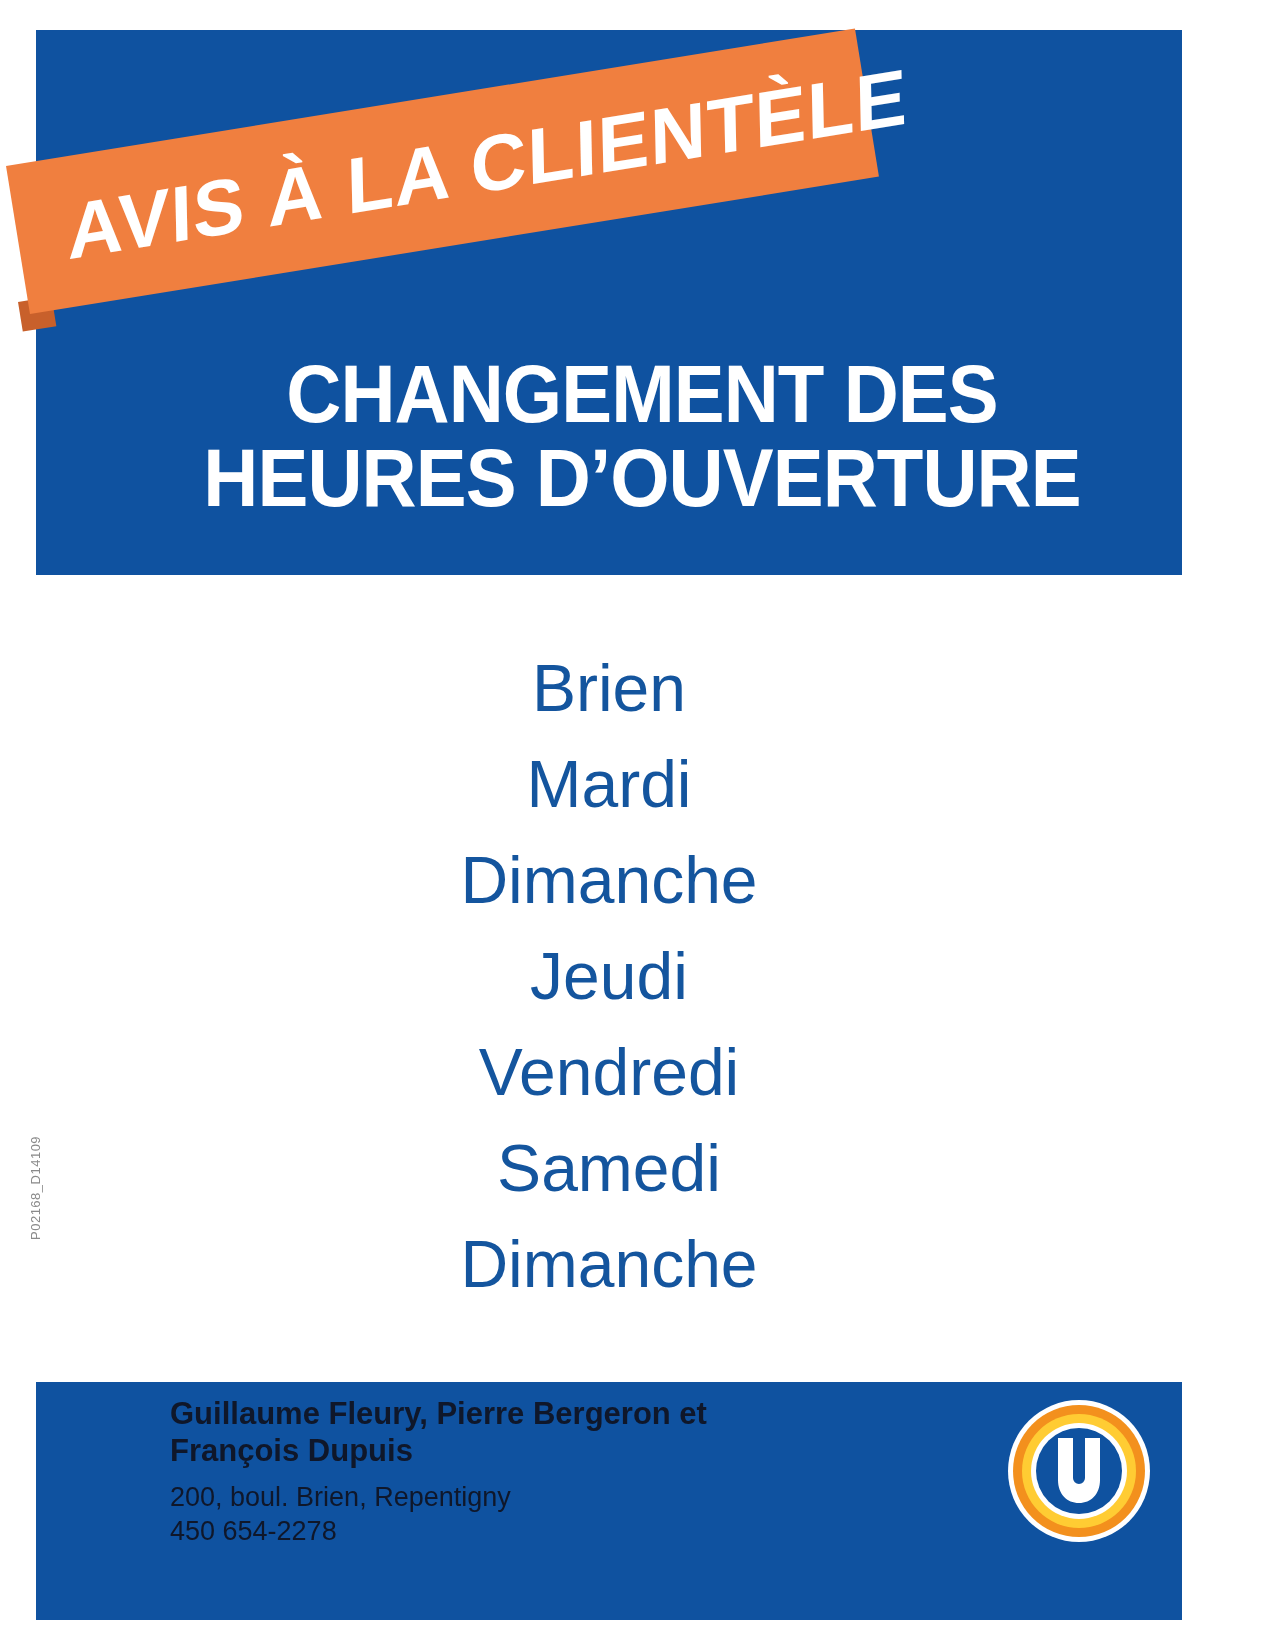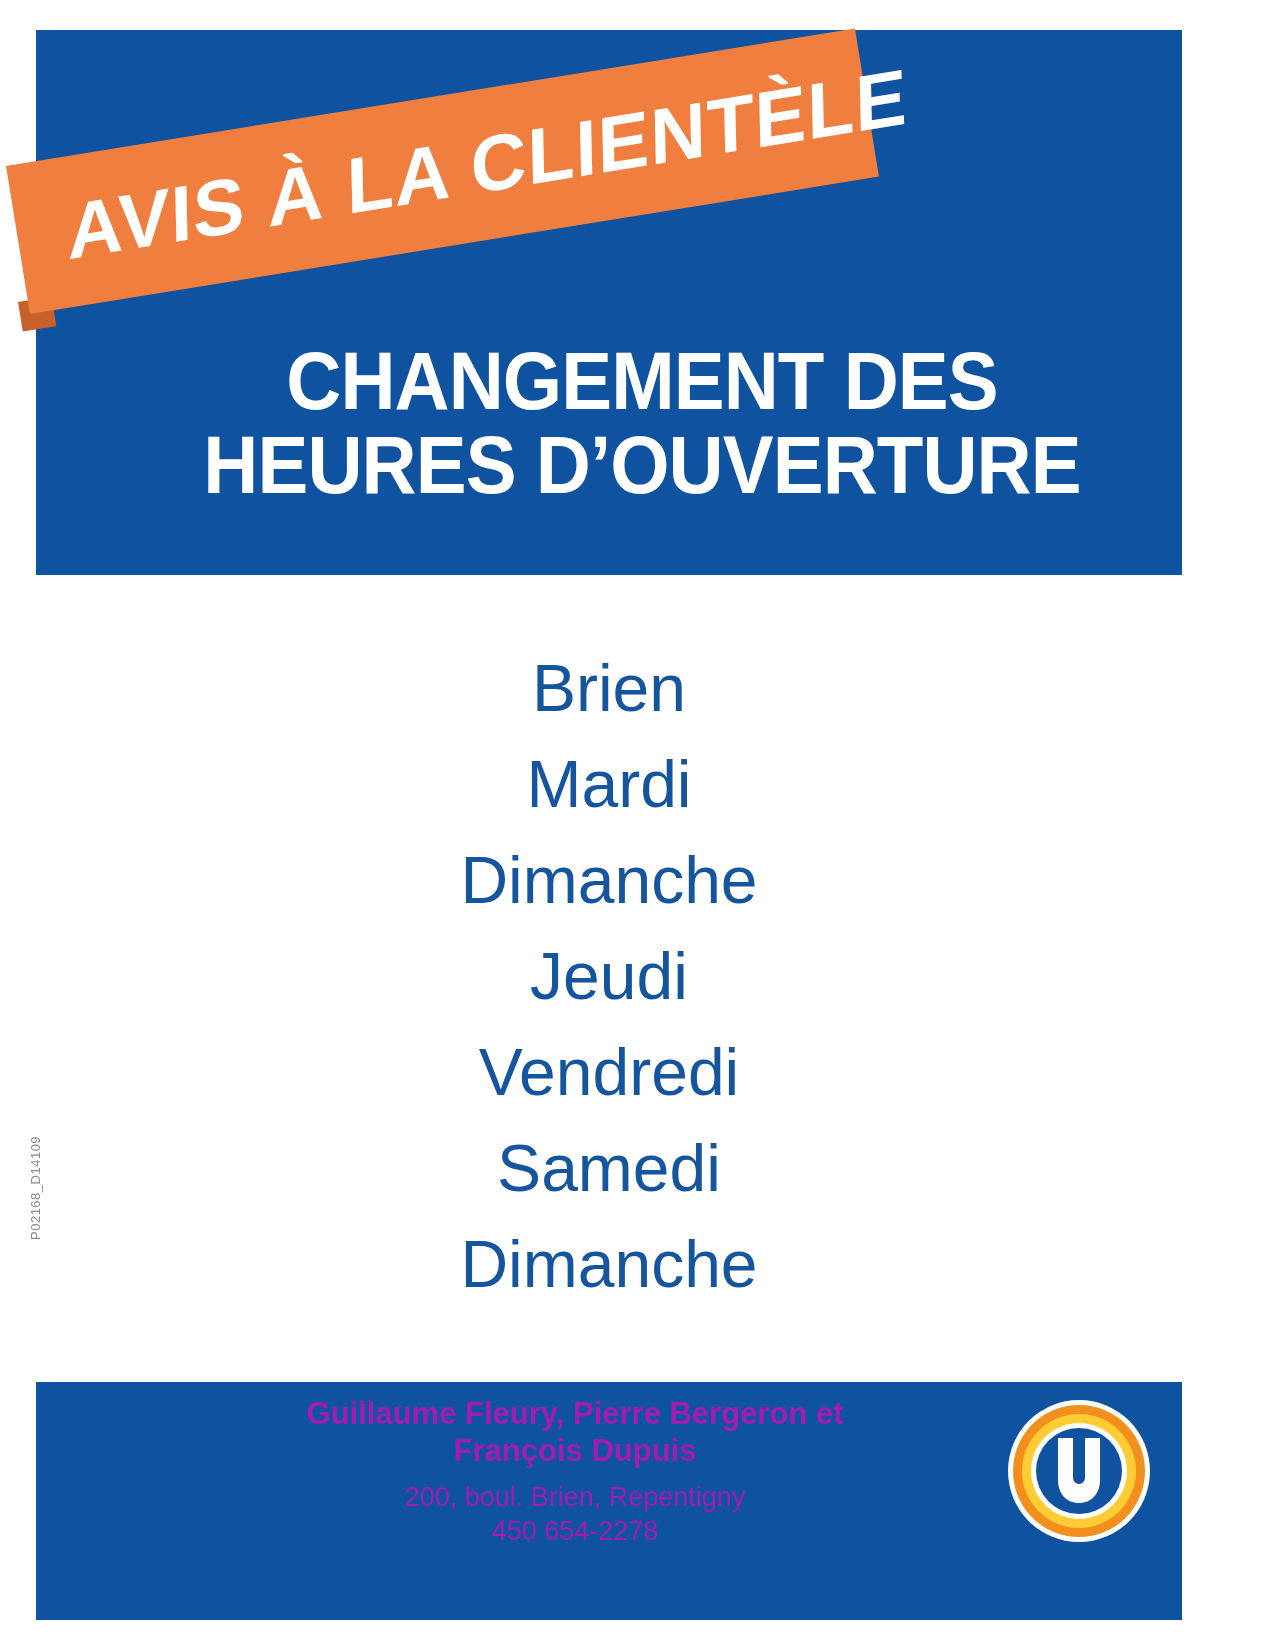--- a/index.html
+++ b/index.html
@@ -75,21 +75,21 @@
     height: 30px;
     background: #C8602B;
     transform: rotate(-9.2deg);
     transform-origin: 0 0;
   }
 
   
   .title-area {
     position: absolute;
     left: 36px;
-    top: 342px;
+    top: 355px;
     width: 1212px;
     text-align: center;
     color: #ffffff;
   }
   .title-line {
     font-family: "Liberation Sans", sans-serif;
     font-weight: bold;
     font-size: 82px;
     line-height: 0.95;
     letter-spacing: -1px;
@@ -140,22 +140,22 @@
     top: 1382px;
     width: 1146px;
     height: 238px;
     background: #0F52A0;
   }
   .footer-text {
     position: absolute;
     left: 170px;
     top: 1396px;
     width: 810px;
-    text-align: center;
-    color: #a21caf;
+    text-align: left;
+    color: #0f172a;
   }
   .footer-name {
     font-family: "Liberation Sans", sans-serif;
     font-weight: bold;
     font-size: 31px;
     line-height: 1.18;
   }
   .footer-addr {
     font-family: "Liberation Sans", sans-serif;
     font-weight: normal;

